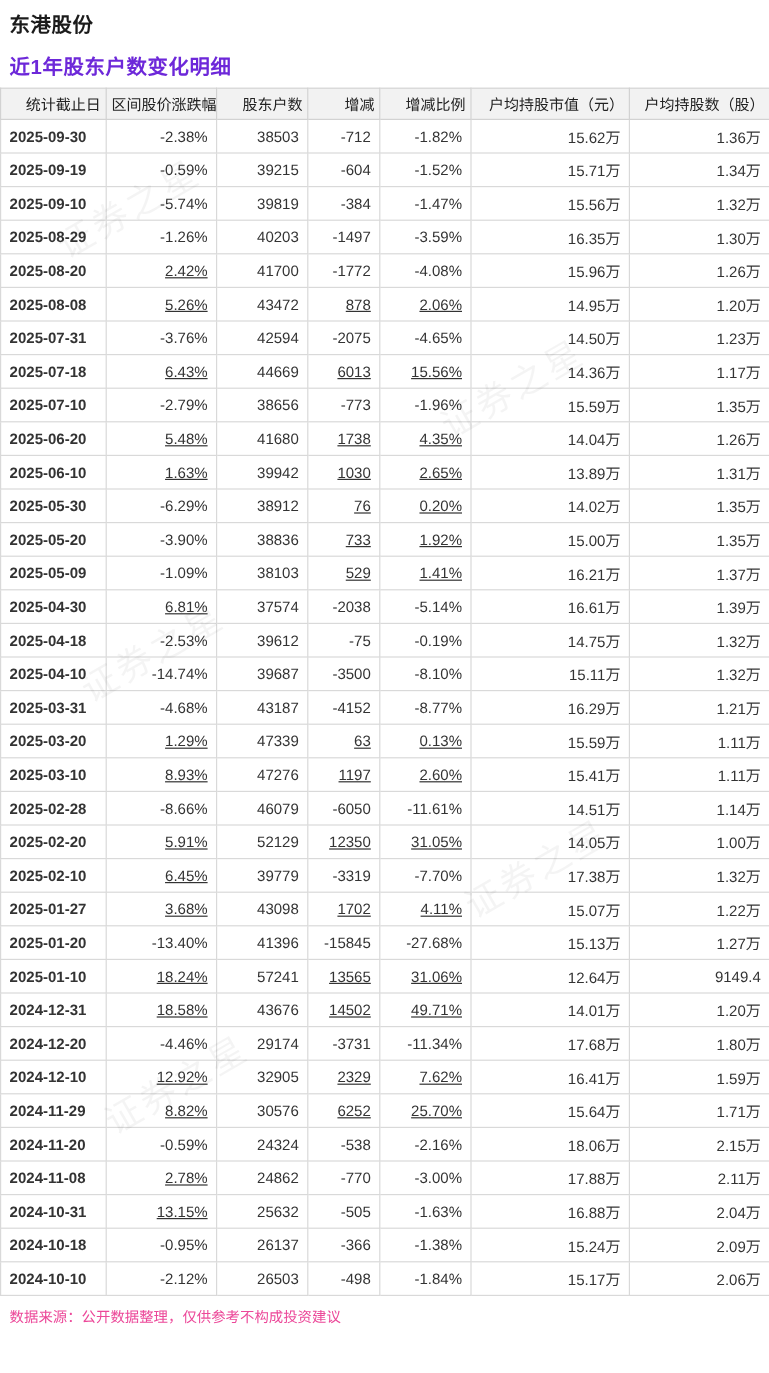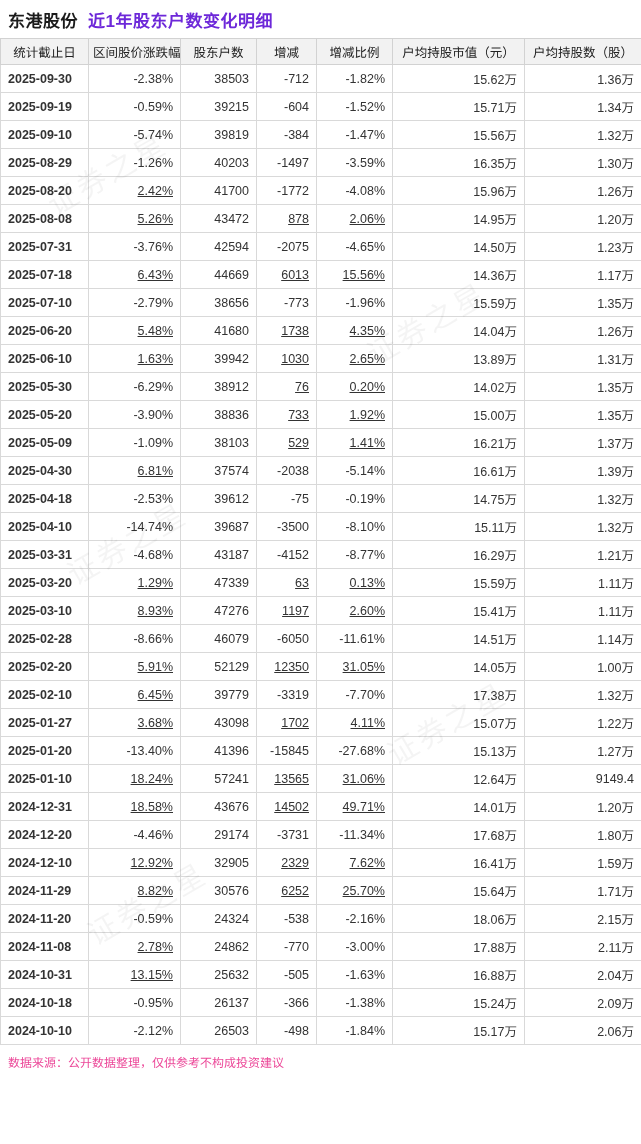--- a/index.html
+++ b/index.html
@@ -19,20 +19,21 @@
     box-sizing: border-box;
     overflow: hidden;
     background: #ffffff;
   }
   
   .header {
     display: flex;
     align-items: baseline;
     gap: 10px;
     padding: 7px 8px 6px 8px;
+    flex-direction: column;
   }
   .header .stock-name {
     font-size: 17px;
     font-weight: bold;
     color: #1b1b1b;
     letter-spacing: 0.5px;
     white-space: nowrap;
   }
   .header .report-title {
     font-size: 17px;
@@ -48,21 +49,21 @@
     table-layout: fixed;
     font-size: 12px;
   }
   table.data-table th {
     background: #f2f2f2;
     border: 1px solid #d2d2d2;
     font-weight: normal;
     color: #222222;
     height: 25px;
     font-size: 12.5px;
-    text-align: center;
+    text-align: right;
     padding: 0 4px;
     white-space: nowrap;
   }
   table.data-table td {
     border: 1px solid #d9d9d9;
     height: 27px;
     padding: 0 7px;
     color: #333333;
     font-size: 12.5px;
     white-space: nowrap;

